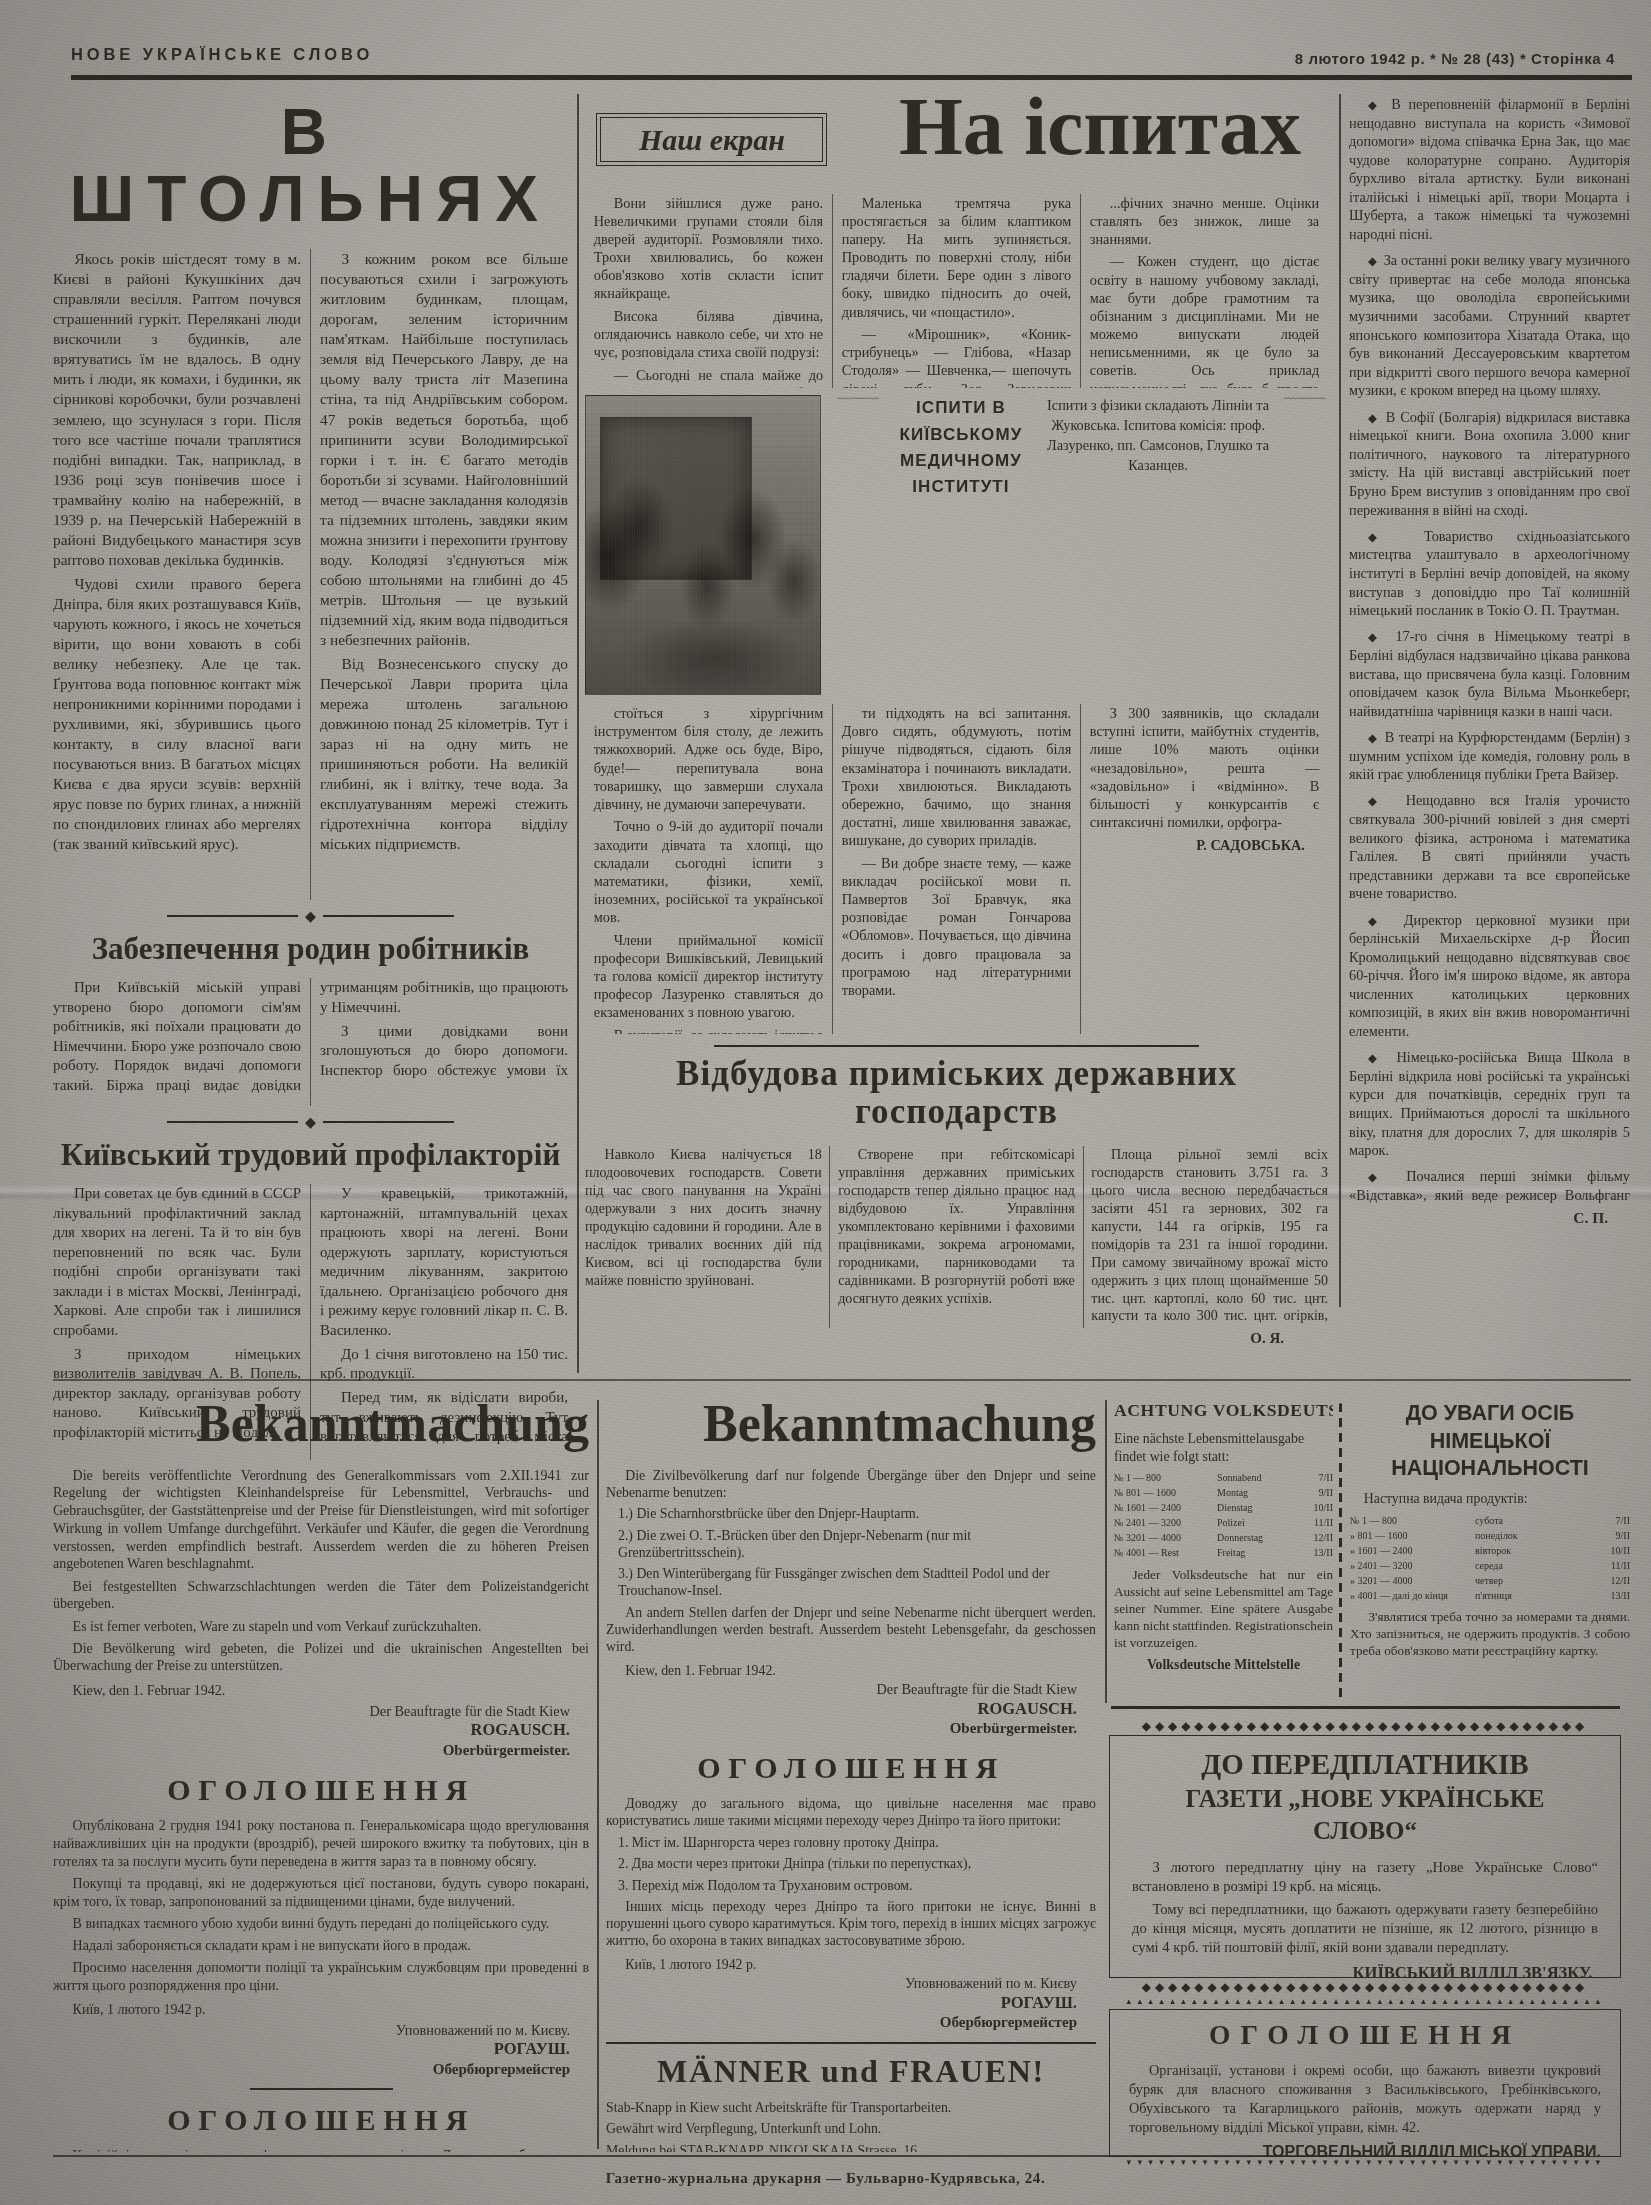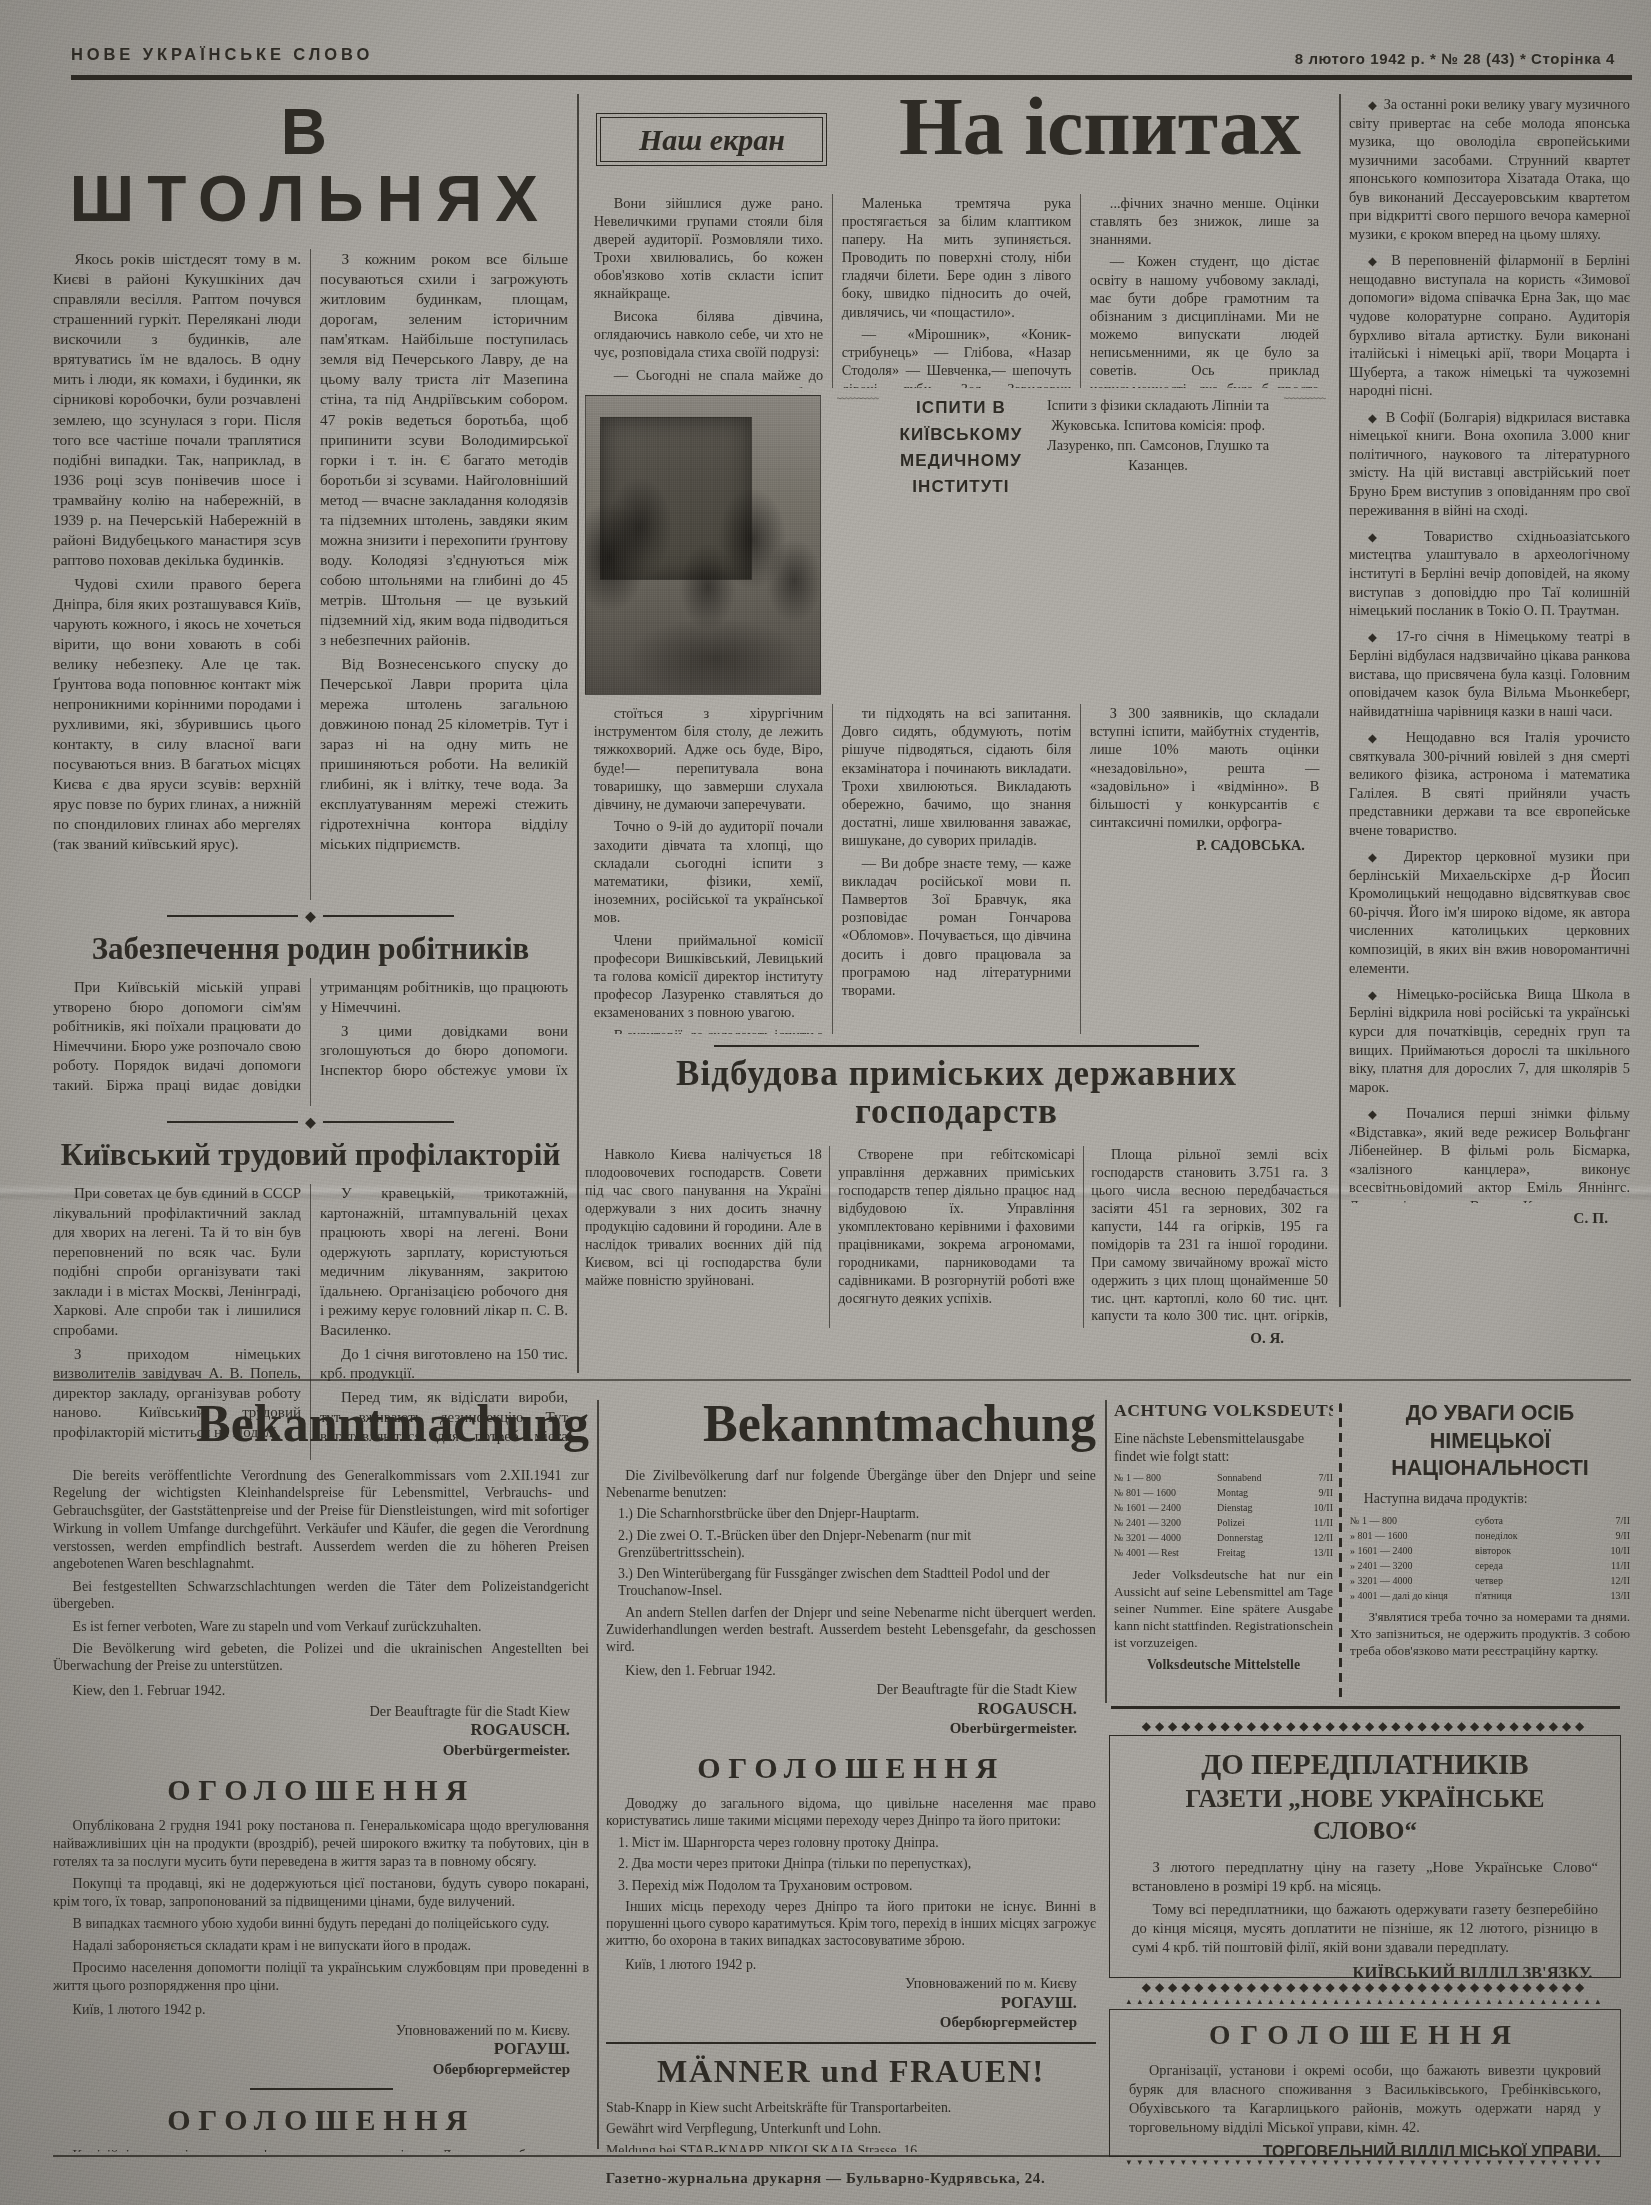--- a/index.html
+++ b/index.html
@@ -238,25 +238,26 @@
           <p>Створене при гебітскомісарі управління державних приміських господарств тепер діяльно працює над відбудовою їх. Управління укомплектовано керівними і фаховими працівниками, зокрема агрономами, городниками, парниководами та садівниками. В розгорнутій роботі вже досягнуто деяких успіхів.</p>
           <p>Площа рільної землі всіх господарств становить 3.751 га. З цього числа весною передбачається засіяти 451 га зернових, 302 га капусти, 144 га огірків, 195 га помідорів та 231 га іншої городини. При самому звичайному врожаї місто одержить з цих площ щонайменше 50 тис. цнт. картоплі, коло 60 тис. цнт. капусти та коло 300 тис. цнт. огірків, помідор, столових буряків, моркви, цибулі та ін.</p>
         </div>
     </div>
     <div class="vid-sig">О. Я.</div>
   </div>
 
   <div class="abs right-top">
     <div class="cult-items">
       <div>
+          <p class="citem">В переповненій філармонії в Берліні нещодавно виступала на користь «Зимової допомоги» відома співачка Ерна Зак, що має чудове колоратурне сопрано. Аудиторія бурхливо вітала артистку. Були виконані італійські і німецькі арії, твори Моцарта і Шуберта, а також німецькі та чужоземні народні пісні.</p>
           <p class="citem">За останні роки велику увагу музичного світу привертає на себе молода японська музика, що оволоділа європейськими музичними засобами. Струнний квартет японського композитора Хізатада Отака, що був виконаний Дессауеровським квартетом при відкритті свого першого вечора камерної музики, є кроком вперед на цьому шляху.</p>
-          <p class="citem">В переповненій філармонії в Берліні нещодавно виступала на користь «Зимової допомоги» відома співачка Ерна Зак, що має чудове колоратурне сопрано. Аудиторія бурхливо вітала артистку. Були виконані італійські і німецькі арії, твори Моцарта і Шуберта, а також німецькі та чужоземні народні пісні.</p>
           <p class="citem">В Софії (Болгарія) відкрилася виставка німецької книги. Вона охопила 3.000 книг політичного, наукового та літературного змісту. На цій виставці австрійський поет Бруно Брем виступив з оповіданням про свої переживання в війні на сході.</p>
           <p class="citem">Товариство східньоазіатського мистецтва улаштувало в археологічному інституті в Берліні вечір доповідей, на якому виступав з доповіддю про Таї колишній німецький посланик в Токіо О. П. Траутман.</p>
           <p class="citem">17-го січня в Німецькому театрі в Берліні відбулася надзвичайно цікава ранкова вистава, що присвячена була казці. Головним оповідачем казок була Вільма Мьонкеберг, найвидатніша чарівниця казки в наші часи.</p>
+          <p class="citem">В театрі на Курфюрстендамм (Берлін) з шумним успіхом іде комедія, головну роль в якій грає улюблениця публіки Грета Вайзер.</p>
           <p class="citem">Нещодавно вся Італія урочисто святкувала 300-річний ювілей з дня смерті великого фізика, астронома і математика Галілея. В святі прийняли участь представники держави та все європейське вчене товариство.</p>
           <p class="citem">Директор церковної музики при берлінській Михаельскірхе д-р Йосип Кромолицький нещодавно відсвяткував своє 60-річчя. Його ім'я широко відоме, як автора численних католицьких церковних композицій, в яких він вжив новоромантичні елементи.</p>
           <p class="citem">Німецько-російська Вища Школа в Берліні відкрила нові російські та українські курси для початківців, середніх груп та вищих. Приймаються дорослі та шкільного віку, платня для дорослих 7, для школярів 5 марок.</p>
           <p class="citem">Почалися перші знімки фільму «Відставка», який веде режисер Вольфганг Лібенейнер. В фільмі роль Бісмарка, «залізного канцлера», виконує всесвітньовідомий актор Еміль Яннінгс. Державні актори: Вернер Краус грає роль гехеймрата фон Гольштейна, Вернер Гінц — молодого кайзера Вільгельма ІІ, а Вольдемар Лейгеб — кайзера Фрідріха ІІІ.</p>
         </div>
     </div>
     <div class="cult-sig">С. П.</div>
   </div>
 
   <div class="abs rule-half"></div>

